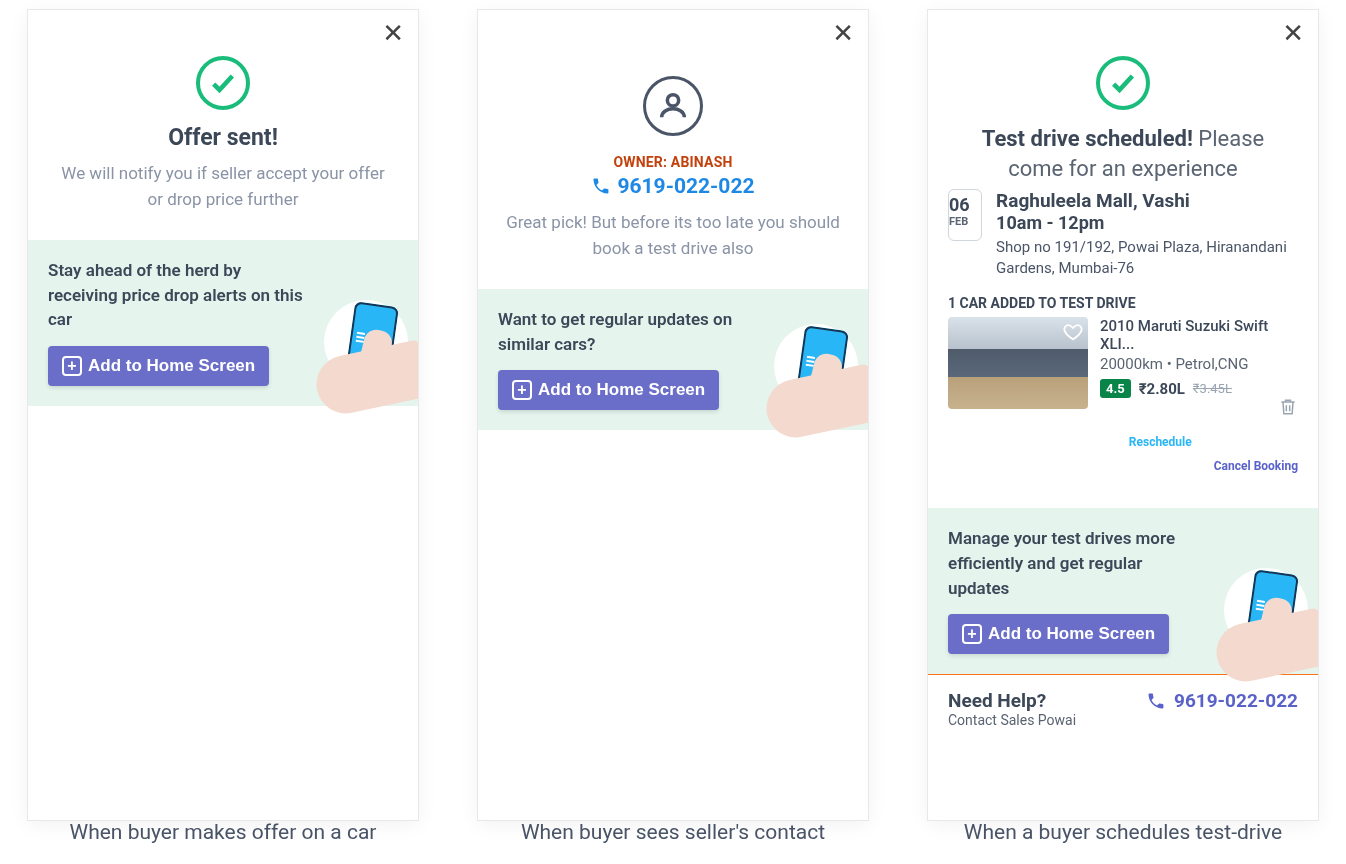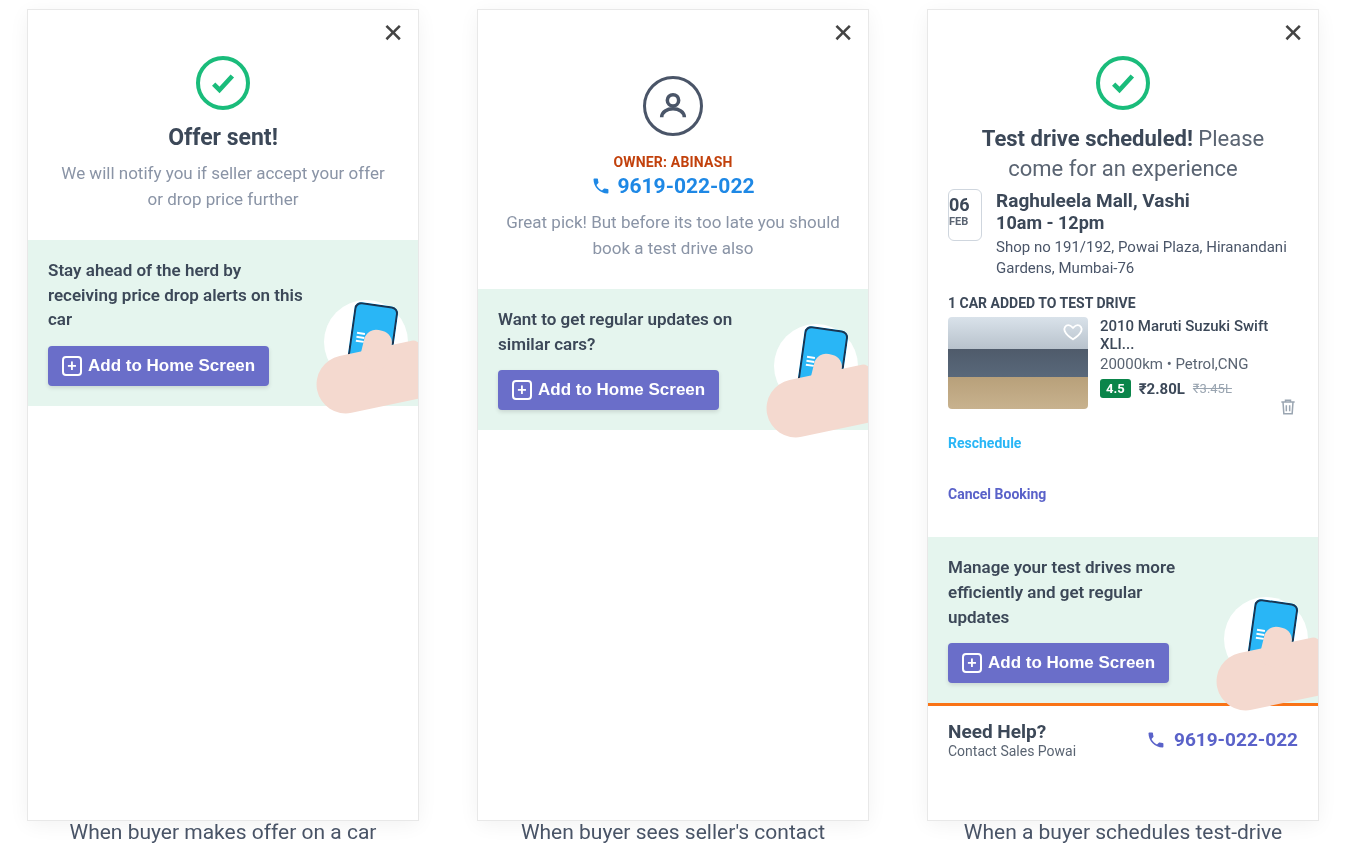--- a/index.html
+++ b/index.html
@@ -87,24 +87,24 @@
   .car-img .heart { position:absolute; top:4px; right:4px; width:22px; height:22px; color:#fff; }
   .car-meta { flex:1; font-size:15px; color:#3c4858; }
   .car-meta .name { font-weight:500; }
   .car-meta .sub { color:#5a6472; margin-top:2px; }
   .car-meta .price-row { display:flex; align-items:center; gap:8px; margin-top:6px; }
   .rating { background:#0a854a; color:#fff; font-weight:700; font-size:13px; padding:2px 6px; border-radius:3px; }
   .price { font-weight:700; }
   .price-old { color:#9aa5b1; text-decoration: line-through; font-size:13px; }
   .trash { position:absolute; right:20px; bottom:-6px; color:#9aa5b1; cursor:pointer; }
   .trash svg { width:20px; height:20px; stroke:#9aa5b1; fill:none; stroke-width:1.8; }
-  .actions { display:flex; justify-content:flex-end; gap:11px; padding: 20px 20px 10px; font-size:14px; font-weight:700;flex-direction:column; }
+  .actions { display:flex; justify-content:flex-end; gap:22px; padding: 20px 20px 10px; font-size:12px; font-weight:700; }
   .link-blue { color:#29b6f6; cursor:pointer; }
   .link-purple { color:#5a62c9; cursor:pointer;margin-top:24px; }
-  .help-row { display:flex; align-items:center; justify-content:space-between; padding: 14px 20px; border-top: 3px solid #f97316; }
+  .help-row { display:flex; align-items:flex-start; justify-content:space-between; padding: 14px 20px; border-top: 1px solid #f97316; }
   .help-row .h1 { font-size:19px; font-weight:700; color:#3c4858; }
   .help-row .h2 { font-size:14px; color:#5a6472; }
   .help-phone { display:flex; align-items:center; gap:8px; color:#5a62c9; font-weight:700; font-size:19px; cursor:pointer; }
   .help-phone svg { width:20px; height:20px; fill:#5a62c9; }
   .sc3 .banner { margin-top: 25px; }
 </style>
 </head>
 <body>
 
 <div class="screen-wrap">

